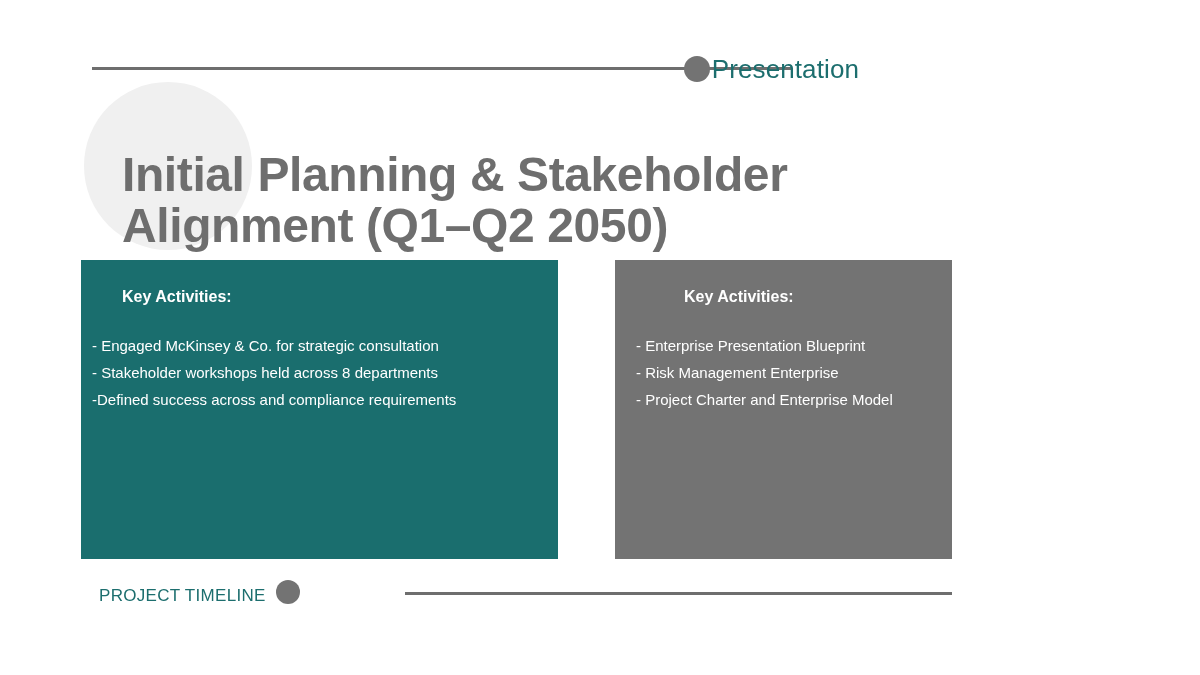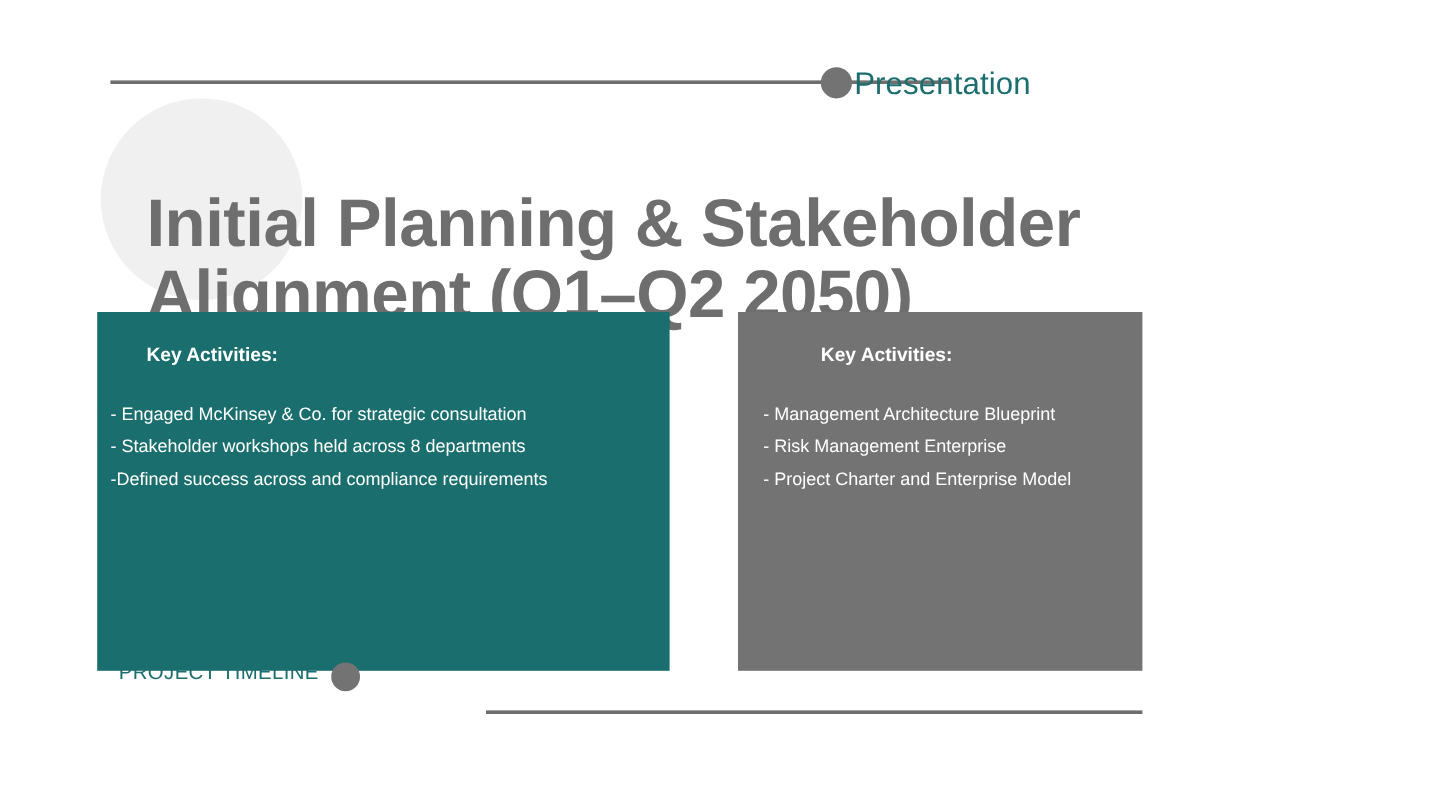--- a/index.html
+++ b/index.html
@@ -71,21 +71,21 @@
     line-height: 1;
     white-space: nowrap;
   }
 
   
   .title {
     position: absolute;
     left: 122px;
     top: 118px;
     width: 790px;
-    font-size: 56px;
+    font-size: 48px;
     font-weight: bold;
     color: #6e6e6e;
     line-height: 1.06;
     letter-spacing: -0.4px;
   }
 
   
   .card {
     position: absolute;
     top: 260px;
@@ -122,23 +122,23 @@
     font-size: 15px;
     color: #ffffff;
     line-height: 27px;
     margin: 0;
   }
 
   
   .footer {
     position: absolute;
     left: 99px;
-    top: 552px;
+    top: 580px;
     display: flex;
-    align-items: flex-start;
+    align-items: flex-end;
     gap: 10px;
   }
   .footer-label {
     font-size: 17px;
     color: #1c6e6e;
     letter-spacing: 0.3px;
     line-height: 1;
     white-space: nowrap;
   }
   .footer-dot {
@@ -170,21 +170,21 @@
     <ul class="card-list">
       <li class="card-item">- Engaged McKinsey &amp; Co. for strategic consultation</li>
       <li class="card-item">- Stakeholder workshops held across 8 departments</li>
       <li class="card-item">-Defined success across and compliance requirements</li>
     </ul>
   </div>
 
   <div class="card card-gray">
     <div class="card-heading">Key Activities:</div>
     <ul class="card-list">
-      <li class="card-item">- Management Architecture Blueprint</li>
+      <li class="card-item">- Enterprise Presentation Blueprint</li>
       <li class="card-item">- Risk Management Enterprise</li>
       <li class="card-item">- Project Charter and Enterprise Model</li>
     </ul>
   </div>
 
   <div class="footer">
     <span class="footer-label">PROJECT TIMELINE</span>
     <span class="footer-dot"></span>
   </div>
 

